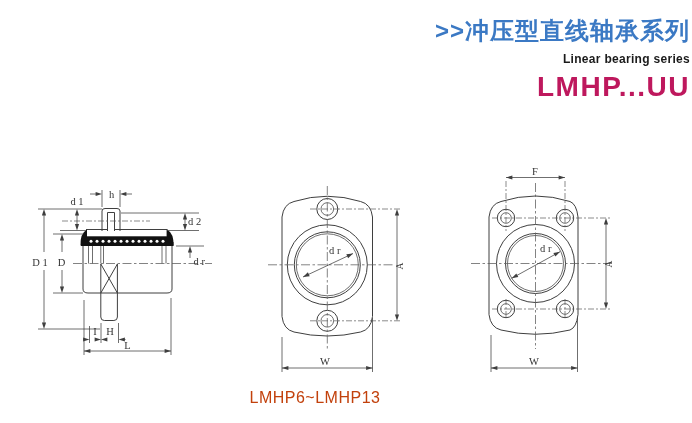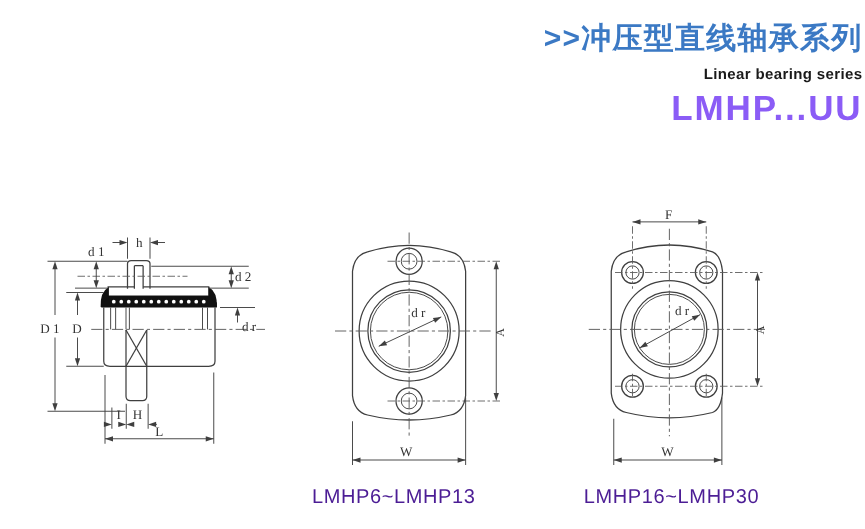--- a/index.html
+++ b/index.html
@@ -1,22 +1,22 @@
 <!DOCTYPE html>
 <html><head>
 <meta charset="utf-8">
 <style>
   html,body{margin:0;padding:0;background:#fff;}
   #page{position:relative;width:692px;height:418px;background:#ffffff;overflow:hidden;
         font-family:"Liberation Sans",sans-serif;border-radius:11px;}
   .hdr{position:absolute;right:2px;top:16px;text-align:right;}
   .hdr-zh{font-size:24px;font-weight:bold;color:#3b79c4;letter-spacing:1px;line-height:30px;}
   .hdr-en{font-size:12px;font-weight:bold;color:#1a1a1a;margin-top:4px;letter-spacing:0.3px;line-height:18px;}
-  .hdr-model{font-size:28px;font-weight:bold;color:#8b5cf6;margin-top:4px;letter-spacing:1.5px;line-height:30px;}
-  .caption{position:absolute;top:389px;font-size:16px;color:#4c1d95;text-align:center;width:140px;letter-spacing:0.5px;}
+  .hdr-model{font-size:28px;font-weight:bold;color:#be185d;margin-top:4px;letter-spacing:1.5px;line-height:30px;}
+  .caption{position:absolute;top:389px;font-size:16px;color:#c2410c;text-align:center;width:140px;letter-spacing:0.5px;}
   #cap-oval{left:245px;}
   #cap-square{left:467px;}
   svg{position:absolute;left:0;top:0;}
   .ln{stroke:#3f3f3f;stroke-width:1;fill:none;}
   .thin{stroke:#3f3f3f;stroke-width:0.75;fill:none;}
   .cl{stroke:#5a5a5a;stroke-width:0.75;fill:none;stroke-dasharray:9 2.5 2.5 2.5;}
   .cl2{stroke:#5a5a5a;stroke-width:0.7;fill:none;stroke-dasharray:6 2 2 2;}
   .dim{font-family:"Liberation Serif",serif;font-size:10.5px;fill:#333;}
   .dimS{font-family:"Liberation Serif",serif;font-size:9.5px;fill:#333;}
 </style>
@@ -219,15 +219,14 @@
       <line class="thin" x1="491" y1="335" x2="491" y2="372"></line>
       <line class="thin" x1="577.5" y1="318" x2="577.5" y2="372"></line>
       <line class="thin" x1="491" y1="368" x2="577.5" y2="368"></line>
       <use href="#ah" transform="translate(491,368) rotate(270)"></use>
       <use href="#ah" transform="translate(577.5,368) rotate(90)"></use>
       <text class="dim" x="534" y="365" text-anchor="middle">W</text>
     </g>
   </svg>
 
   <div class="caption" id="cap-oval">LMHP6~LMHP13</div>
-  <div class="caption" id="cap-square">LMHP16~LMHP30</div>
 
 </div>
 
 </body></html>

